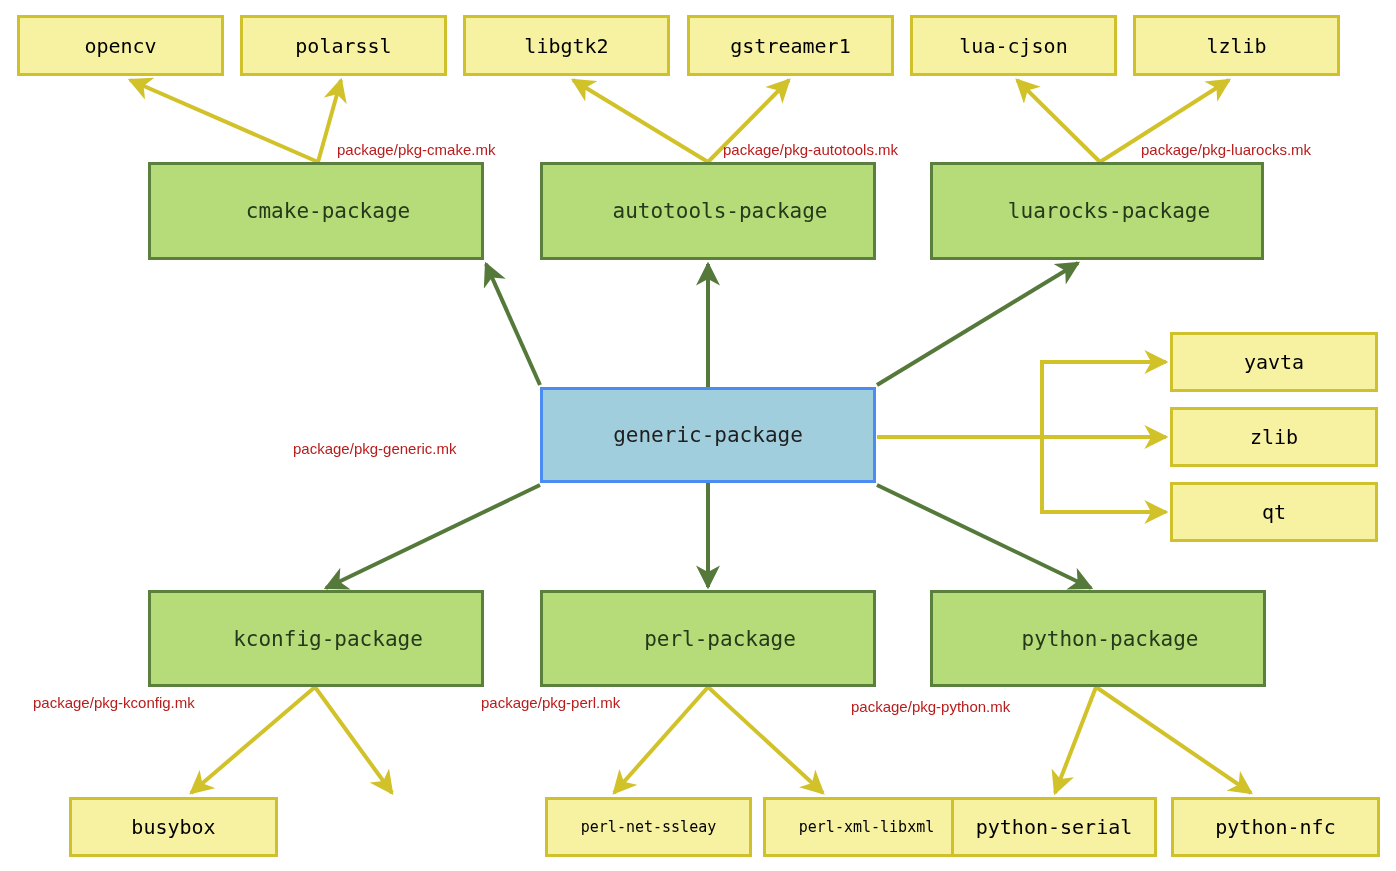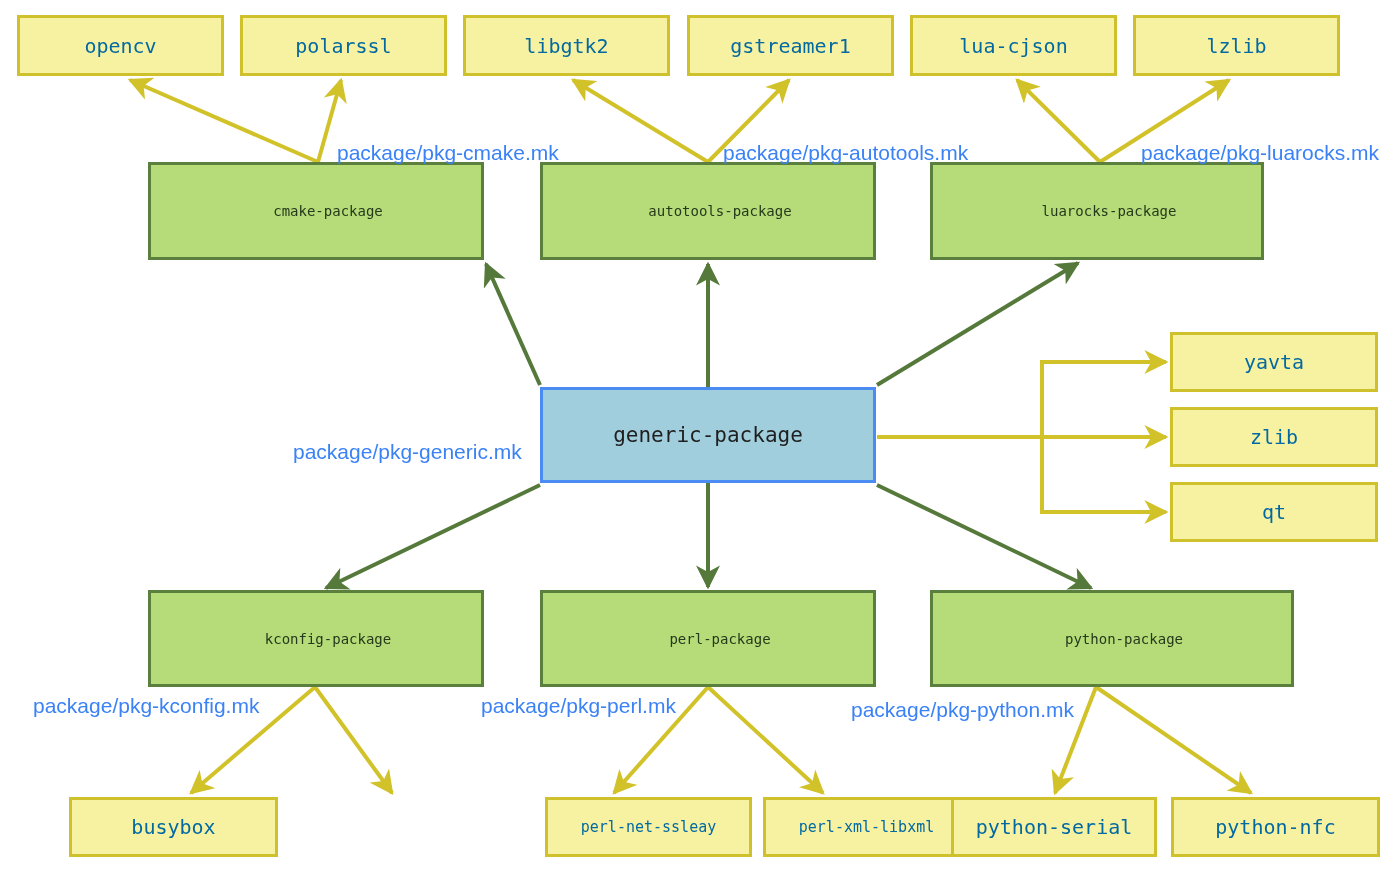--- a/index.html
+++ b/index.html
@@ -3,30 +3,30 @@
 <meta charset="utf-8">
 <style>
   html,body{margin:0;padding:0;background:#ffffff;}
   .diagram{
     position:relative;width:1396px;height:871px;background:#ffffff;
     font-family:"DejaVu Sans Mono","Liberation Mono",monospace;overflow:hidden;
   }
   svg.edges{position:absolute;left:0;top:0;width:1396px;height:871px;}
   .node{
     position:absolute;display:flex;align-items:center;justify-content:center;
-    box-sizing:border-box;border:3px solid #000;font-size:20px;color:#0369a1;
+    box-sizing:border-box;border:3px solid #000;font-size:20px;color:#000000;
     white-space:nowrap;
   }
   .node.example{background:var(--yellow-fill);border-color:var(--yellow-border);}
-  .node.infra{background:var(--green-fill);border-color:var(--green-border);font-size:14px;color:#26391b;padding-left:24px;}
+  .node.infra{background:var(--green-fill);border-color:var(--green-border);font-size:21px;color:#26391b;padding-left:24px;}
   .node.base{background:var(--blue-fill);border-color:var(--blue-border);font-size:21px;color:#1f1f1f;}
   .node.small{font-size:15px;margin-left:40px;}
   .file-label{
-    position:absolute;font-family:"Liberation Sans",sans-serif;font-size:21px;
-    color:#3b82f6;white-space:nowrap;
+    position:absolute;font-family:"Liberation Sans",sans-serif;font-size:15px;
+    color:#b91c1c;white-space:nowrap;
   }
 </style>
 </head>
 <body>
 
 <div class="diagram" style="--yellow-fill: #f7f2a2; --yellow-border: #cfc12b; --green-fill: #b5dc79; --green-border: #5b7f3d; --blue-fill: #a1cedd; --blue-border: #4a8cf2;">
 
   <svg class="edges" id="edges" viewBox="0 0 1396 871" xmlns="http://www.w3.org/2000/svg">
     <defs>
       <marker id="ah-example" viewBox="0 0 10 10" refX="9" refY="5" markerWidth="6" markerHeight="6" orient="auto" markerUnits="strokeWidth">
@@ -71,21 +71,21 @@
   <div class="node base" style="left:540px;top:387px;width:336px;height:96px">generic-package</div>
 
   <div class="node infra" style="left:930px;top:162px;width:334px;height:98px">luarocks-package</div>
 
   <div class="node example" style="left:1170px;top:332px;width:208px;height:60px">yavta</div>
   <div class="node example" style="left:1170px;top:407px;width:208px;height:60px">zlib</div>
   <div class="node example" style="left:1170px;top:482px;width:208px;height:60px">qt</div>
 
   <div class="node infra" style="left:148px;top:590px;width:336px;height:97px">kconfig-package</div>
   <div class="node infra" style="left:540px;top:590px;width:336px;height:97px">perl-package</div>
-  <div class="node infra" style="left:930px;top:590px;width:364px;height:97px">python-package</div>
+  <div class="node infra" style="left:930px;top:590px;width:336px;height:97px">python-package</div>
 
   <div class="node example" style="left:69px;top:797px;width:209px;height:60px">busybox</div>
   <div class="node example small" style="left:505px;top:797px;width:207px;height:60px">perl-net-ssleay</div>
   <div class="node example small" style="left:723px;top:797px;width:207px;height:60px">perl-xml-libxml</div>
   <div class="node example" style="left:951px;top:797px;width:206px;height:60px">python-serial</div>
   <div class="node example" style="left:1171px;top:797px;width:209px;height:60px">python-nfc</div>
 
   <div class="file-label" style="left:337px;top:141px">package/pkg-cmake.mk</div>
   <div class="file-label" style="left:723px;top:141px">package/pkg-autotools.mk</div>
   <div class="file-label" style="left:1141px;top:141px">package/pkg-luarocks.mk</div>

